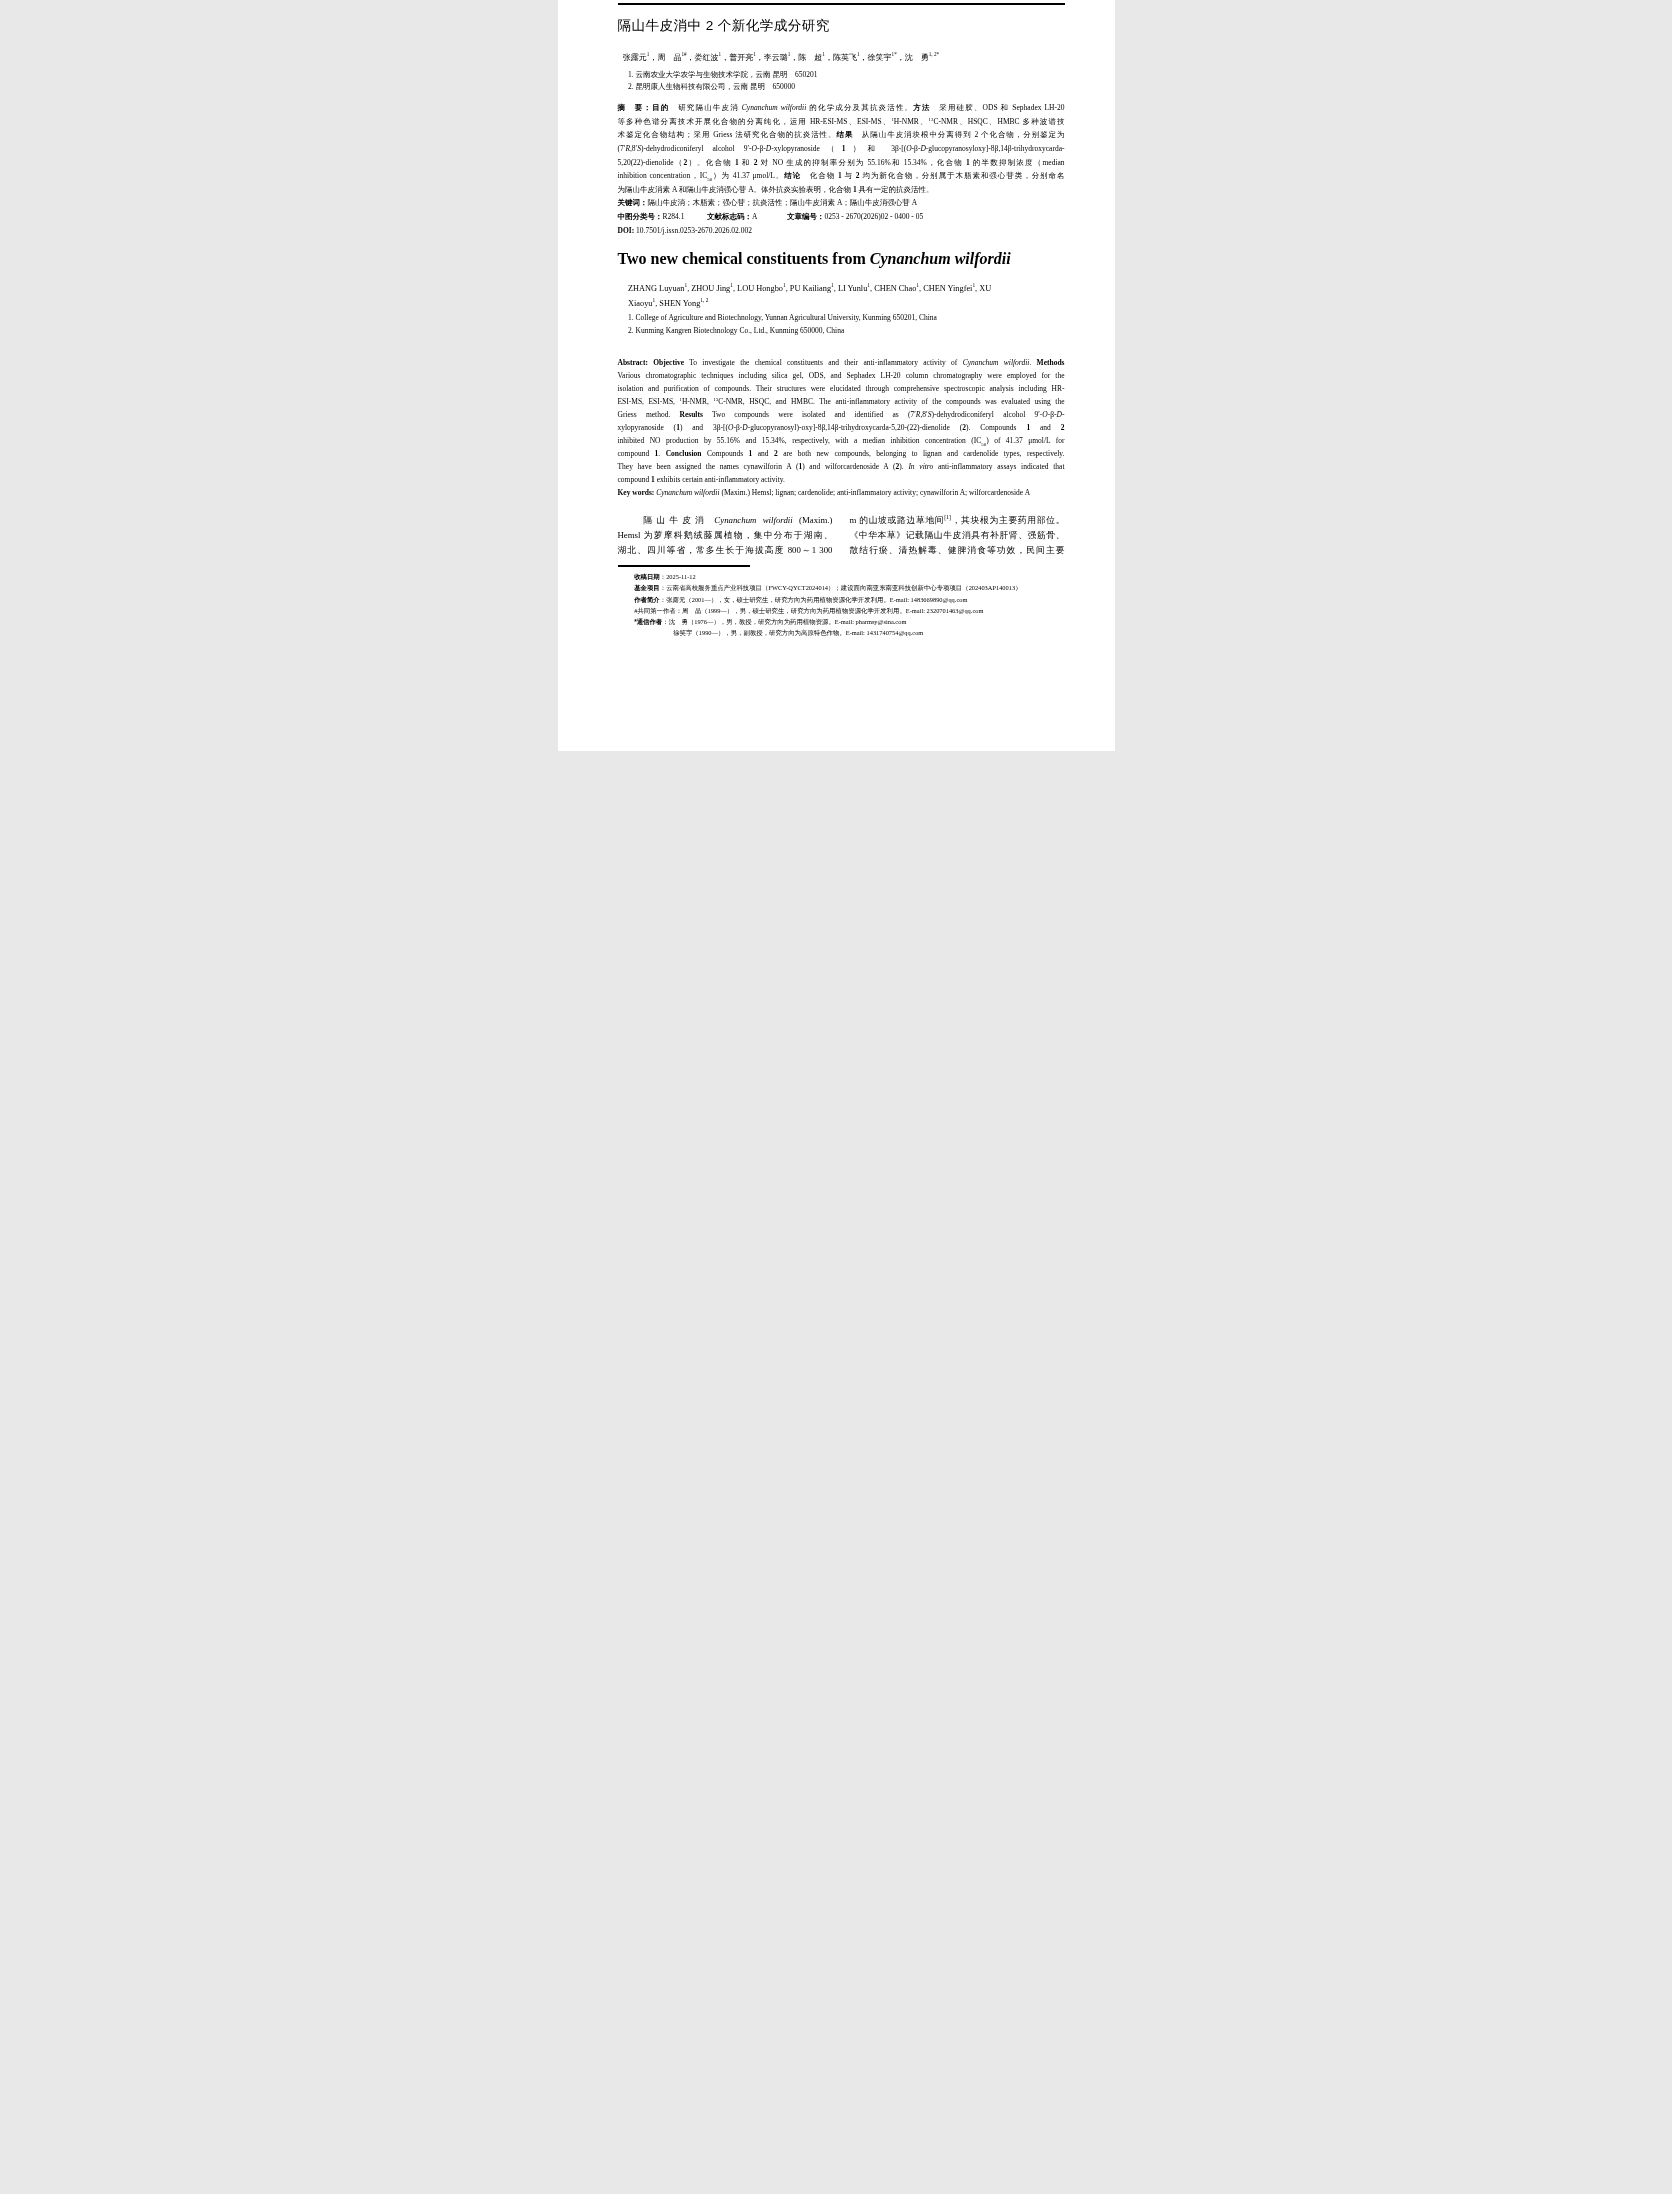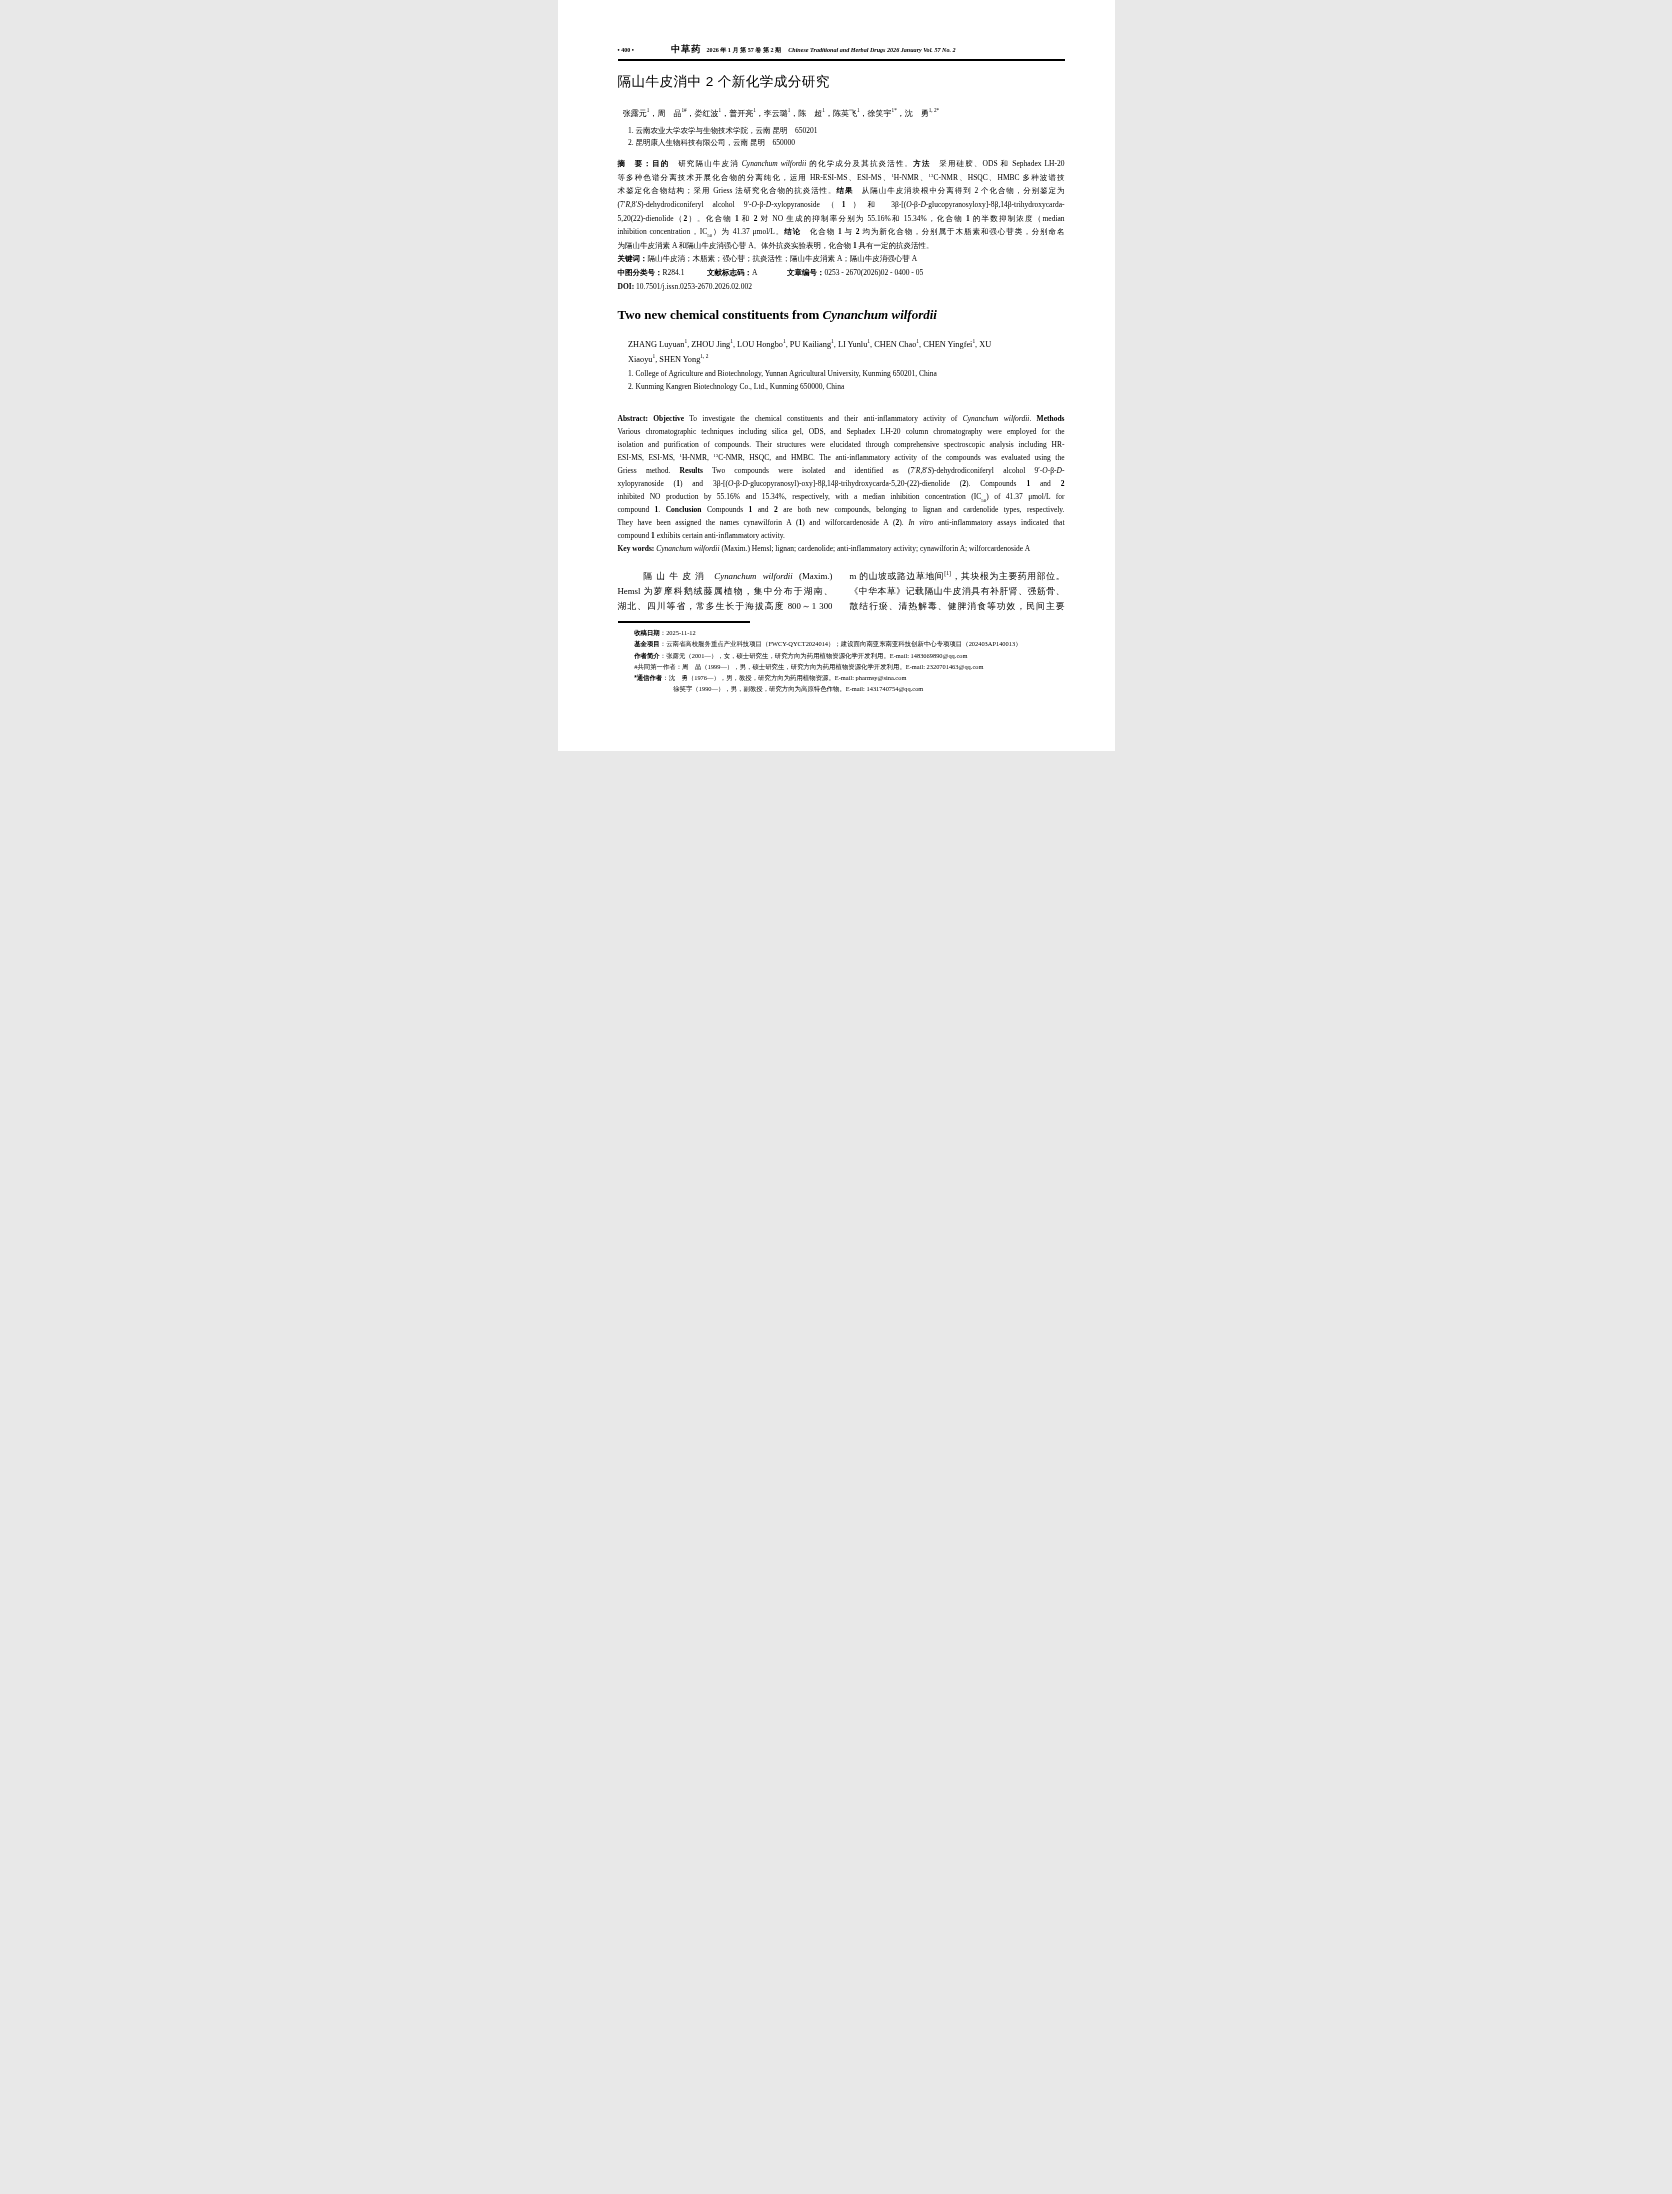--- a/index.html
+++ b/index.html
@@ -21,21 +21,21 @@
   .issue-cn{font-weight:bold;font-size:6.1px;margin-left:5.3px;}
   .issue-en{font-weight:bold;font-style:italic;font-size:6.1px;margin-left:7px;}
   .rule{height:1.8px;background:#000;margin-top:3.1px;}
   
   .title-cn{margin-top:12px;font-family:"Liberation Sans","DejaVu Sans",sans-serif;font-weight:normal;font-size:13.6px;letter-spacing:0.4px;}
   .authors-cn{margin-top:17.6px;padding-left:5.3px;font-size:8px;}
   .affils-cn{margin-top:5.3px;padding-left:10.5px;font-size:7.5px;line-height:12.7px;}
   
   .abstract-cn{margin-top:7px;font-size:7.5px;line-height:13.6px;}
   
-  .title-en{margin-top:14px;font-size:13px;line-height:16px;}
+  .title-en{margin-top:14px;font-size:16px;line-height:16px;}
   .authors-en{margin-top:14px;padding-left:10.5px;font-size:8.3px;line-height:15px;}
   .affils-en{margin-top:0.9px;padding-left:10.5px;font-size:7.5px;line-height:12.7px;}
   .abstract-en{margin-top:19px;font-size:7.5px;line-height:13px;}
   
   .cols{margin-top:14px;display:flex;gap:17px;}
   .col{width:215px;font-size:8.8px;line-height:15px;}
   
   .foot-rule{height:1.3px;background:#000;width:132px;margin-top:7px;}
   .footnotes{margin-top:4.4px;padding-left:16.7px;font-size:6.4px;line-height:11.2px;}
   
@@ -47,26 +47,20 @@
   .seg-i{font-style:italic;}
   .seg-h{font-family:"Liberation Sans","DejaVu Sans",sans-serif;font-weight:bold;}
   .seg-sup{font-size:0.65em;vertical-align:super;line-height:0;}
   .seg-sub{font-size:0.65em;vertical-align:sub;line-height:0;}
 </style>
 </head>
 <body>
 
 <div class="page">
 
-  <div class="header">
-    <span class="pagenum">• 400 •</span>
-    <span class="logo">中草药</span>
-    <span class="issue-cn">2026 年 1 月  第 57 卷  第 2 期</span>
-    <span class="issue-en">Chinese Traditional and Herbal Drugs 2026 January Vol. 57 No. 2</span>
-  </div>
   <div class="rule"></div>
 
   <div class="title-cn">隔山牛皮消中 2 个新化学成分研究</div>
 
   <div class="authors-cn"><span>张露元</span><span class="seg-sup">1</span><span>，周　晶</span><span class="seg-sup">1#</span><span>，娄红波</span><span class="seg-sup">1</span><span>，普开亮</span><span class="seg-sup">1</span><span>，李云璐</span><span class="seg-sup">1</span><span>，陈　超</span><span class="seg-sup">1</span><span>，陈英飞</span><span class="seg-sup">1</span><span>，徐笑宇</span><span class="seg-sup">1*</span><span>，沈　勇</span><span class="seg-sup">1, 2*</span></div>
 
   <div class="affils-cn">
       <div class="affil-line end"><span>1. 云南农业大学农学与生物技术学院，云南 昆明　650201</span></div>
       <div class="affil-line end"><span>2. 昆明康人生物科技有限公司，云南 昆明　650000</span></div>
     </div>

